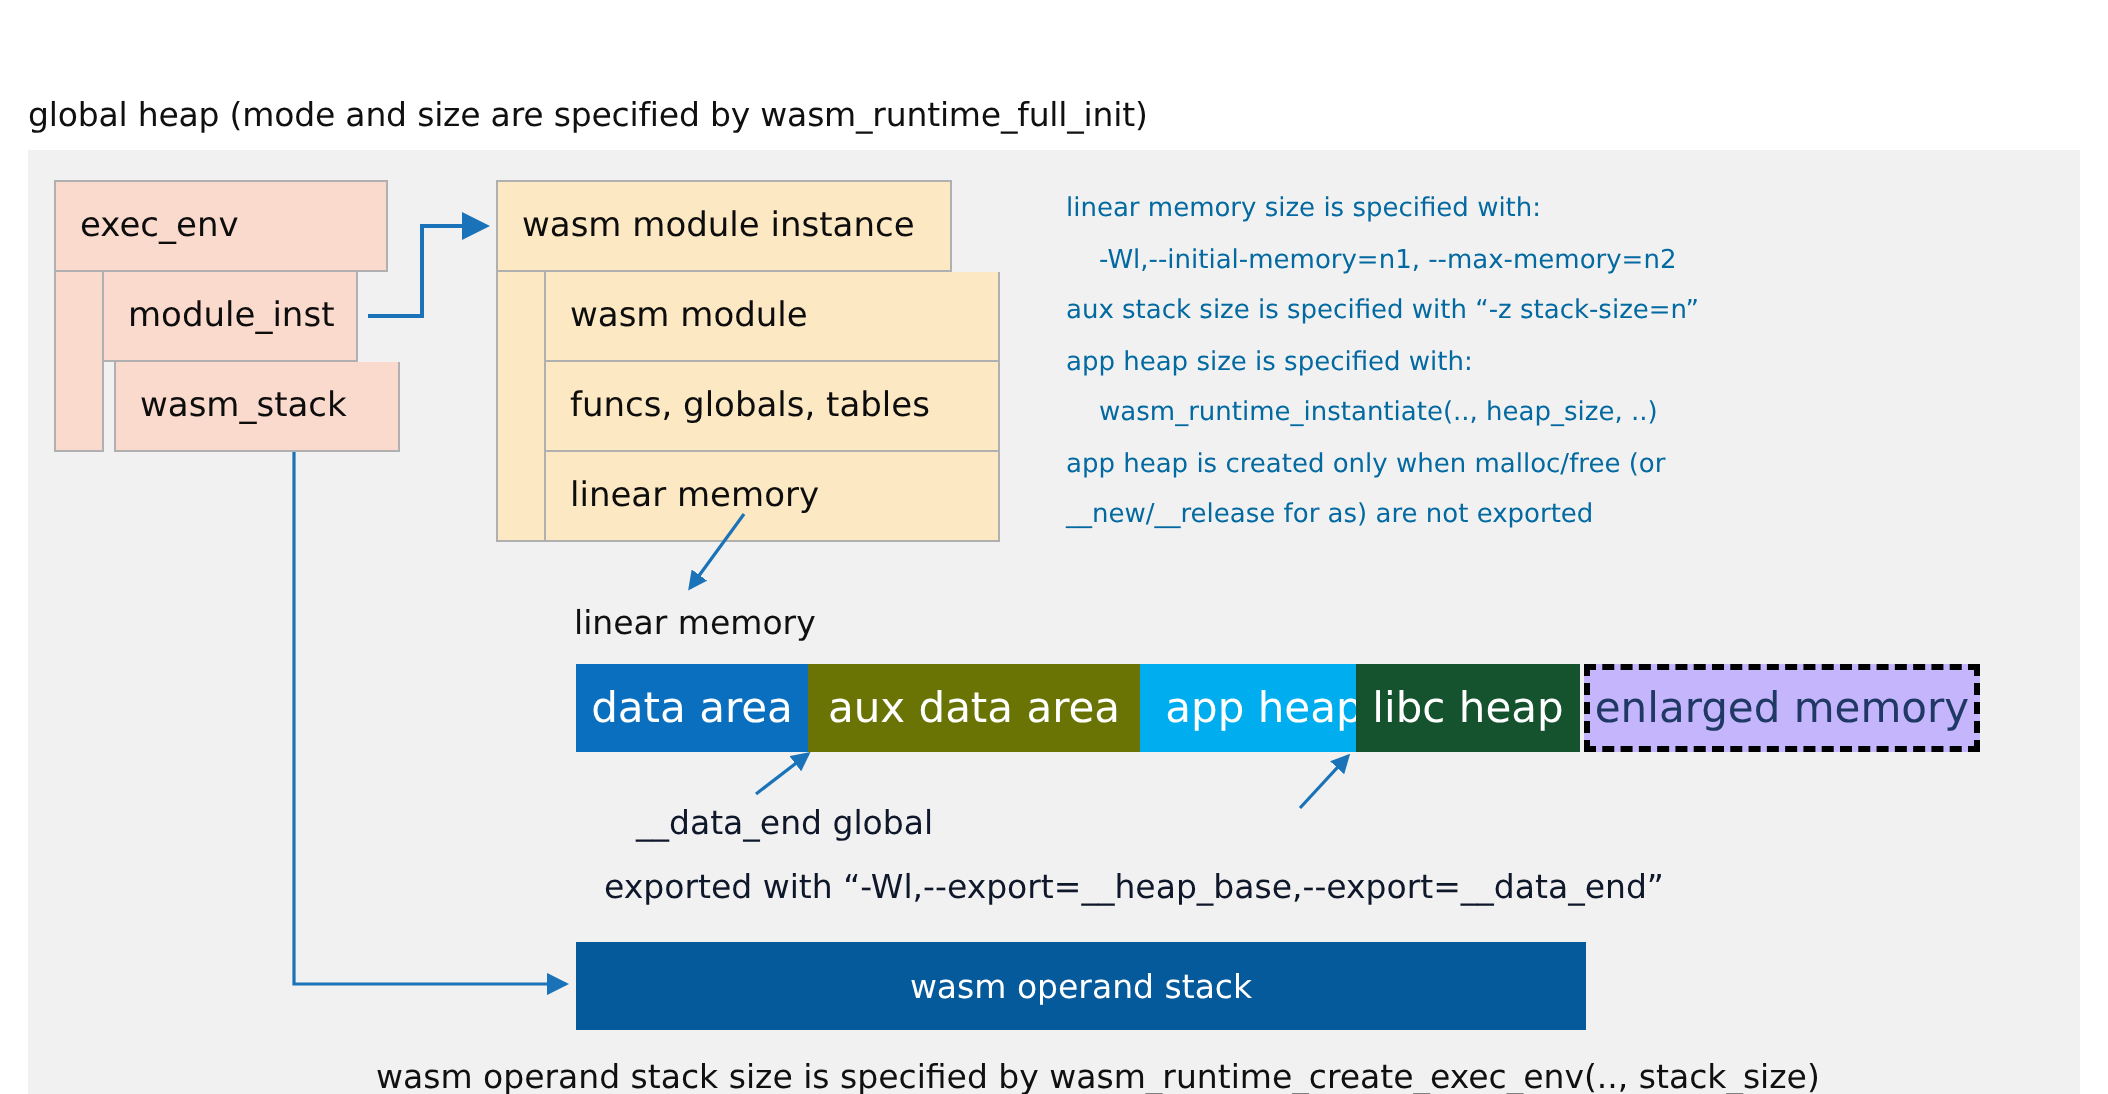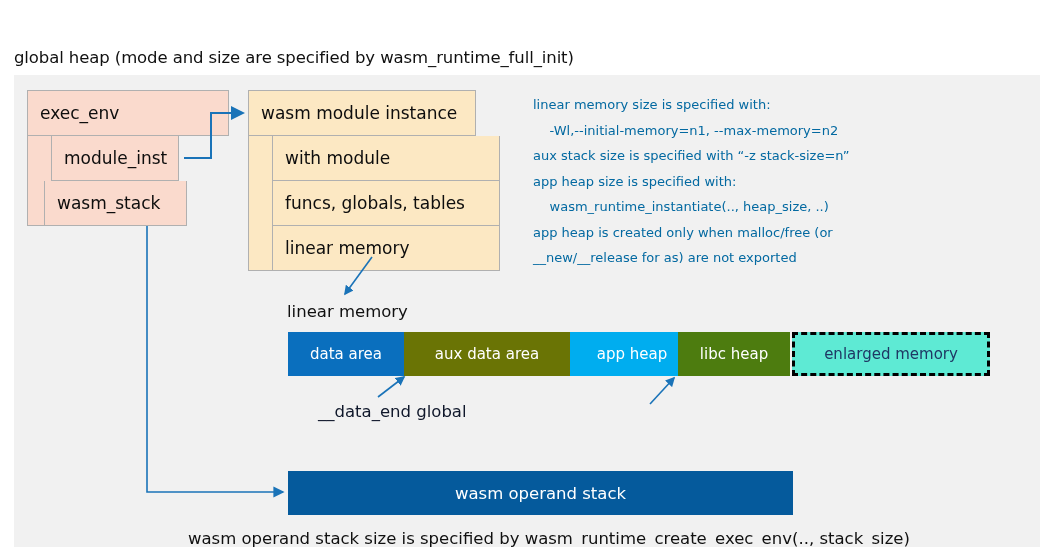--- a/index.html
+++ b/index.html
@@ -101,27 +101,27 @@
     top: 288px;
     height: 44px;
   }
   .mem-seg {
     position: absolute;
     top: 0;
     height: 44px;
     display: flex;
     align-items: center;
     justify-content: center;
-    font-size: 15px;
+    font-size: 21px;
     color: #ffffff;
     box-sizing: border-box;
     white-space: nowrap;
   }
   .mem-seg.dashed {
-    background: #5eead4;
+    background: #c4b5fd;
     color: #1f3864;
     border: 3px dashed #000000;
   }
 
   
   .annot {
     position: absolute;
     font-size: 16.5px;
     color: #0f172a;
     white-space: nowrap;
@@ -165,53 +165,54 @@
 </head>
 <body>
 
 <div id="canvas">
 
   <div id="diagram-title">global heap (mode and size are specified by wasm_runtime_full_init)</div>
 
   <div id="global-heap-panel"></div>
 
   <div class="struct">
-    <div class="struct-header pink" style="left:27px; top:46px; width:202px; height:46px;">exec_env</div>
+    <div class="struct-header pink" style="left:27px; top:46px; width:167px; height:46px;">exec_env</div>
     <div class="struct-gutter pink" style="left:27px; top:92px; width:25px; height:90px;"></div>
     <div class="struct-row pink" style="left:51px; top:92px; width:128px; height:45px;">module_inst</div>
-    <div class="struct-row pink" style="left:44px; top:137px; width:143px; height:45px;text-align:right;">wasm_stack</div>
+    <div class="struct-row pink" style="left:57px; top:137px; width:143px; height:45px;text-align:right;">wasm_stack</div>
   </div>
 
   <div class="struct">
     <div class="struct-header cream" style="left:248px; top:46px; width:228px; height:46px;">wasm module instance</div>
     <div class="struct-gutter cream" style="left:248px; top:92px; width:25px; height:135px;"></div>
-    <div class="struct-row cream" style="left:272px; top:92px; width:228px; height:45px;">with module</div>
+    <div class="struct-row cream" style="left:272px; top:92px; width:228px; height:45px;">wasm module</div>
     <div class="struct-row cream" style="left:272px; top:137px; width:228px; height:45px;">funcs, globals, tables</div>
     <div class="struct-row cream" style="left:272px; top:182px; width:228px; height:45px;">linear memory</div>
   </div>
 
   <div id="linear-memory-notes">linear memory size is specified with:
     -Wl,--initial-memory=n1, --max-memory=n2
 aux stack size is specified with “-z stack-size=n”
 app heap size is specified with:
     wasm_runtime_instantiate(.., heap_size, ..)
 app heap is created only when malloc/free (or
 __new/__release for as) are not exported</div>
 
   <div id="linear-memory-label">linear memory</div>
 
   <div id="memory-bar">
     <div class="mem-seg" style="left:0px;   width:116px; background:#0a6fbe;">data area</div>
     <div class="mem-seg" style="left:116px; width:166px; background:#6a7405;">aux data area</div>
     <div class="mem-seg" style="left:282px; width:124px; background:#00adef;">app heap</div>
-    <div class="mem-seg" style="left:390px; width:112px; background:#4d7c0f;">libc heap</div>
+    <div class="mem-seg" style="left:390px; width:112px; background:#14532d;">libc heap</div>
     <div class="mem-seg dashed" style="left:504px; width:198px;">enlarged memory</div>
   </div>
 
   <div class="annot" style="left:318px; top:358px;">__data_end global</div>
+  <div class="annot" style="left:302px; top:390px;">exported with “-Wl,--export=__heap_base,--export=__data_end”</div>
 
   <div id="operand-stack-notes">wasm operand stack size is specified by wasm_runtime_create_exec_env(.., stack_size)
 or wasm_runtine_instantiate(.., stack_size, ..)</div>
 
   <div id="wasm-operand-stack-box">wasm operand stack</div>
 
   <svg id="connectors" viewBox="0 0 1054 547" xmlns="http://www.w3.org/2000/svg">
     <defs>
       <marker id="arrowhead" markerWidth="7" markerHeight="7" refX="6" refY="3.5" orient="auto" markerUnits="strokeWidth">
         <path d="M0,0 L7,3.5 L0,7 z" fill="#1a73b8"></path>

